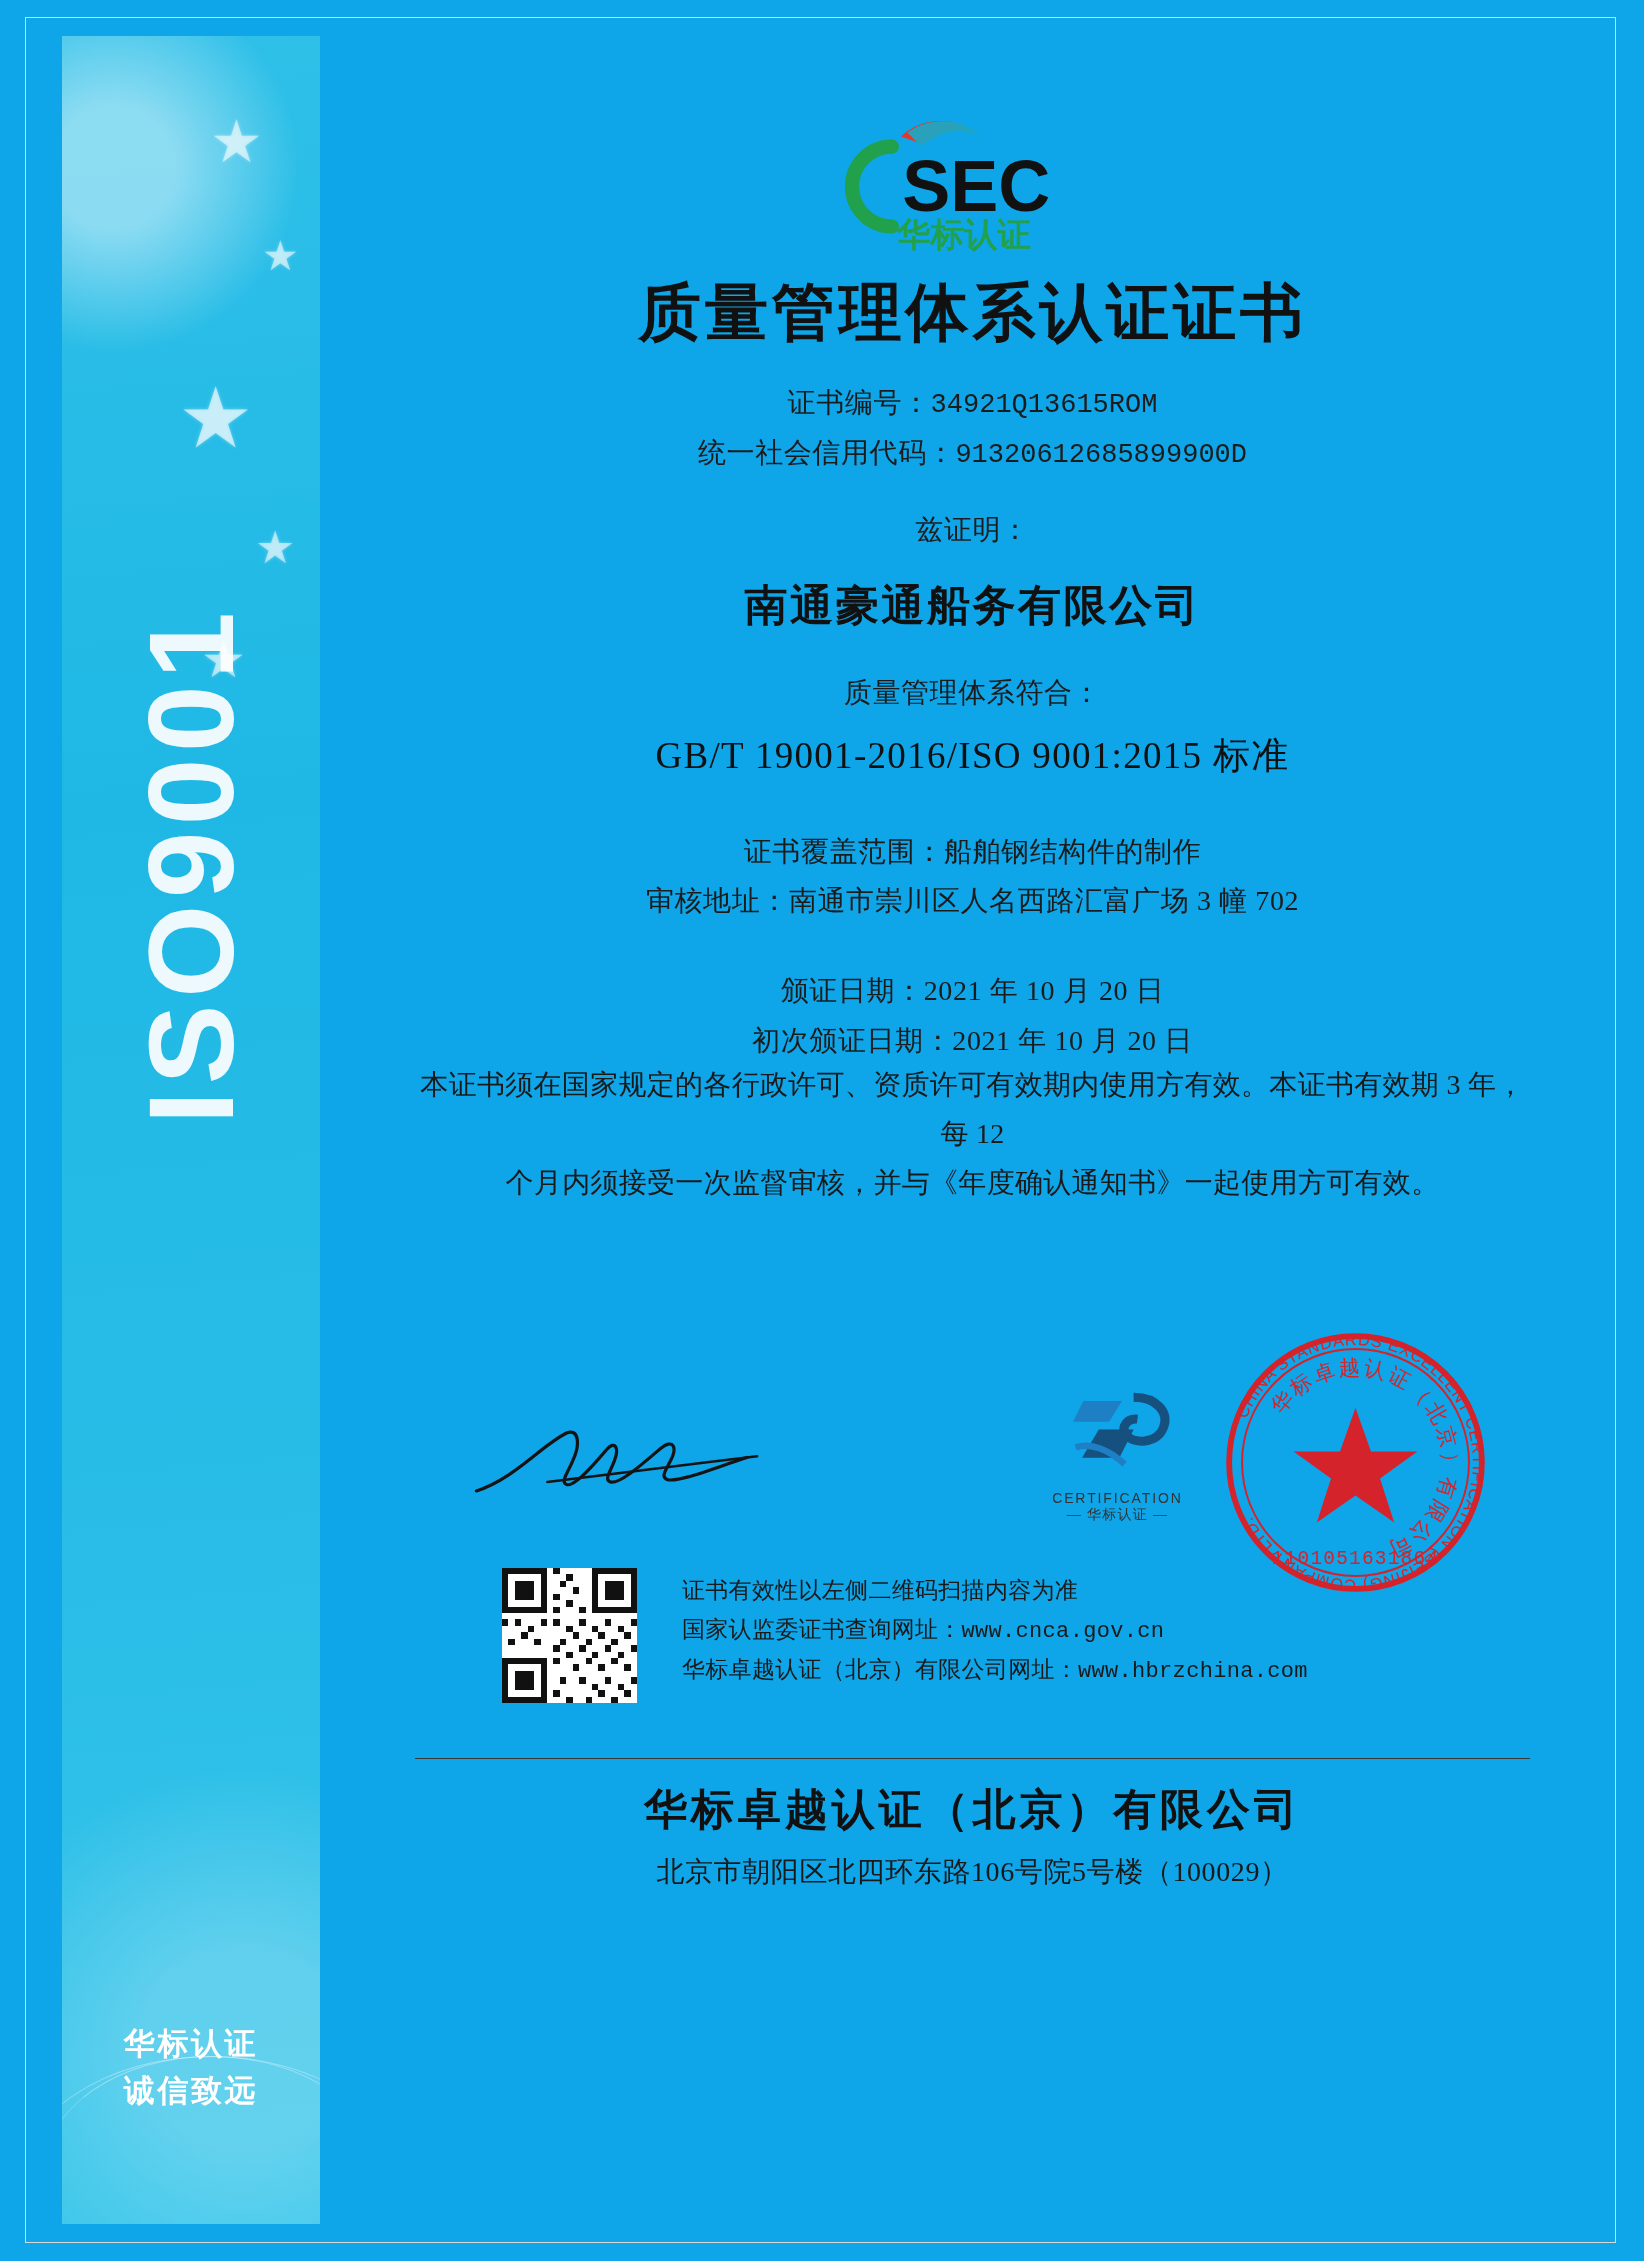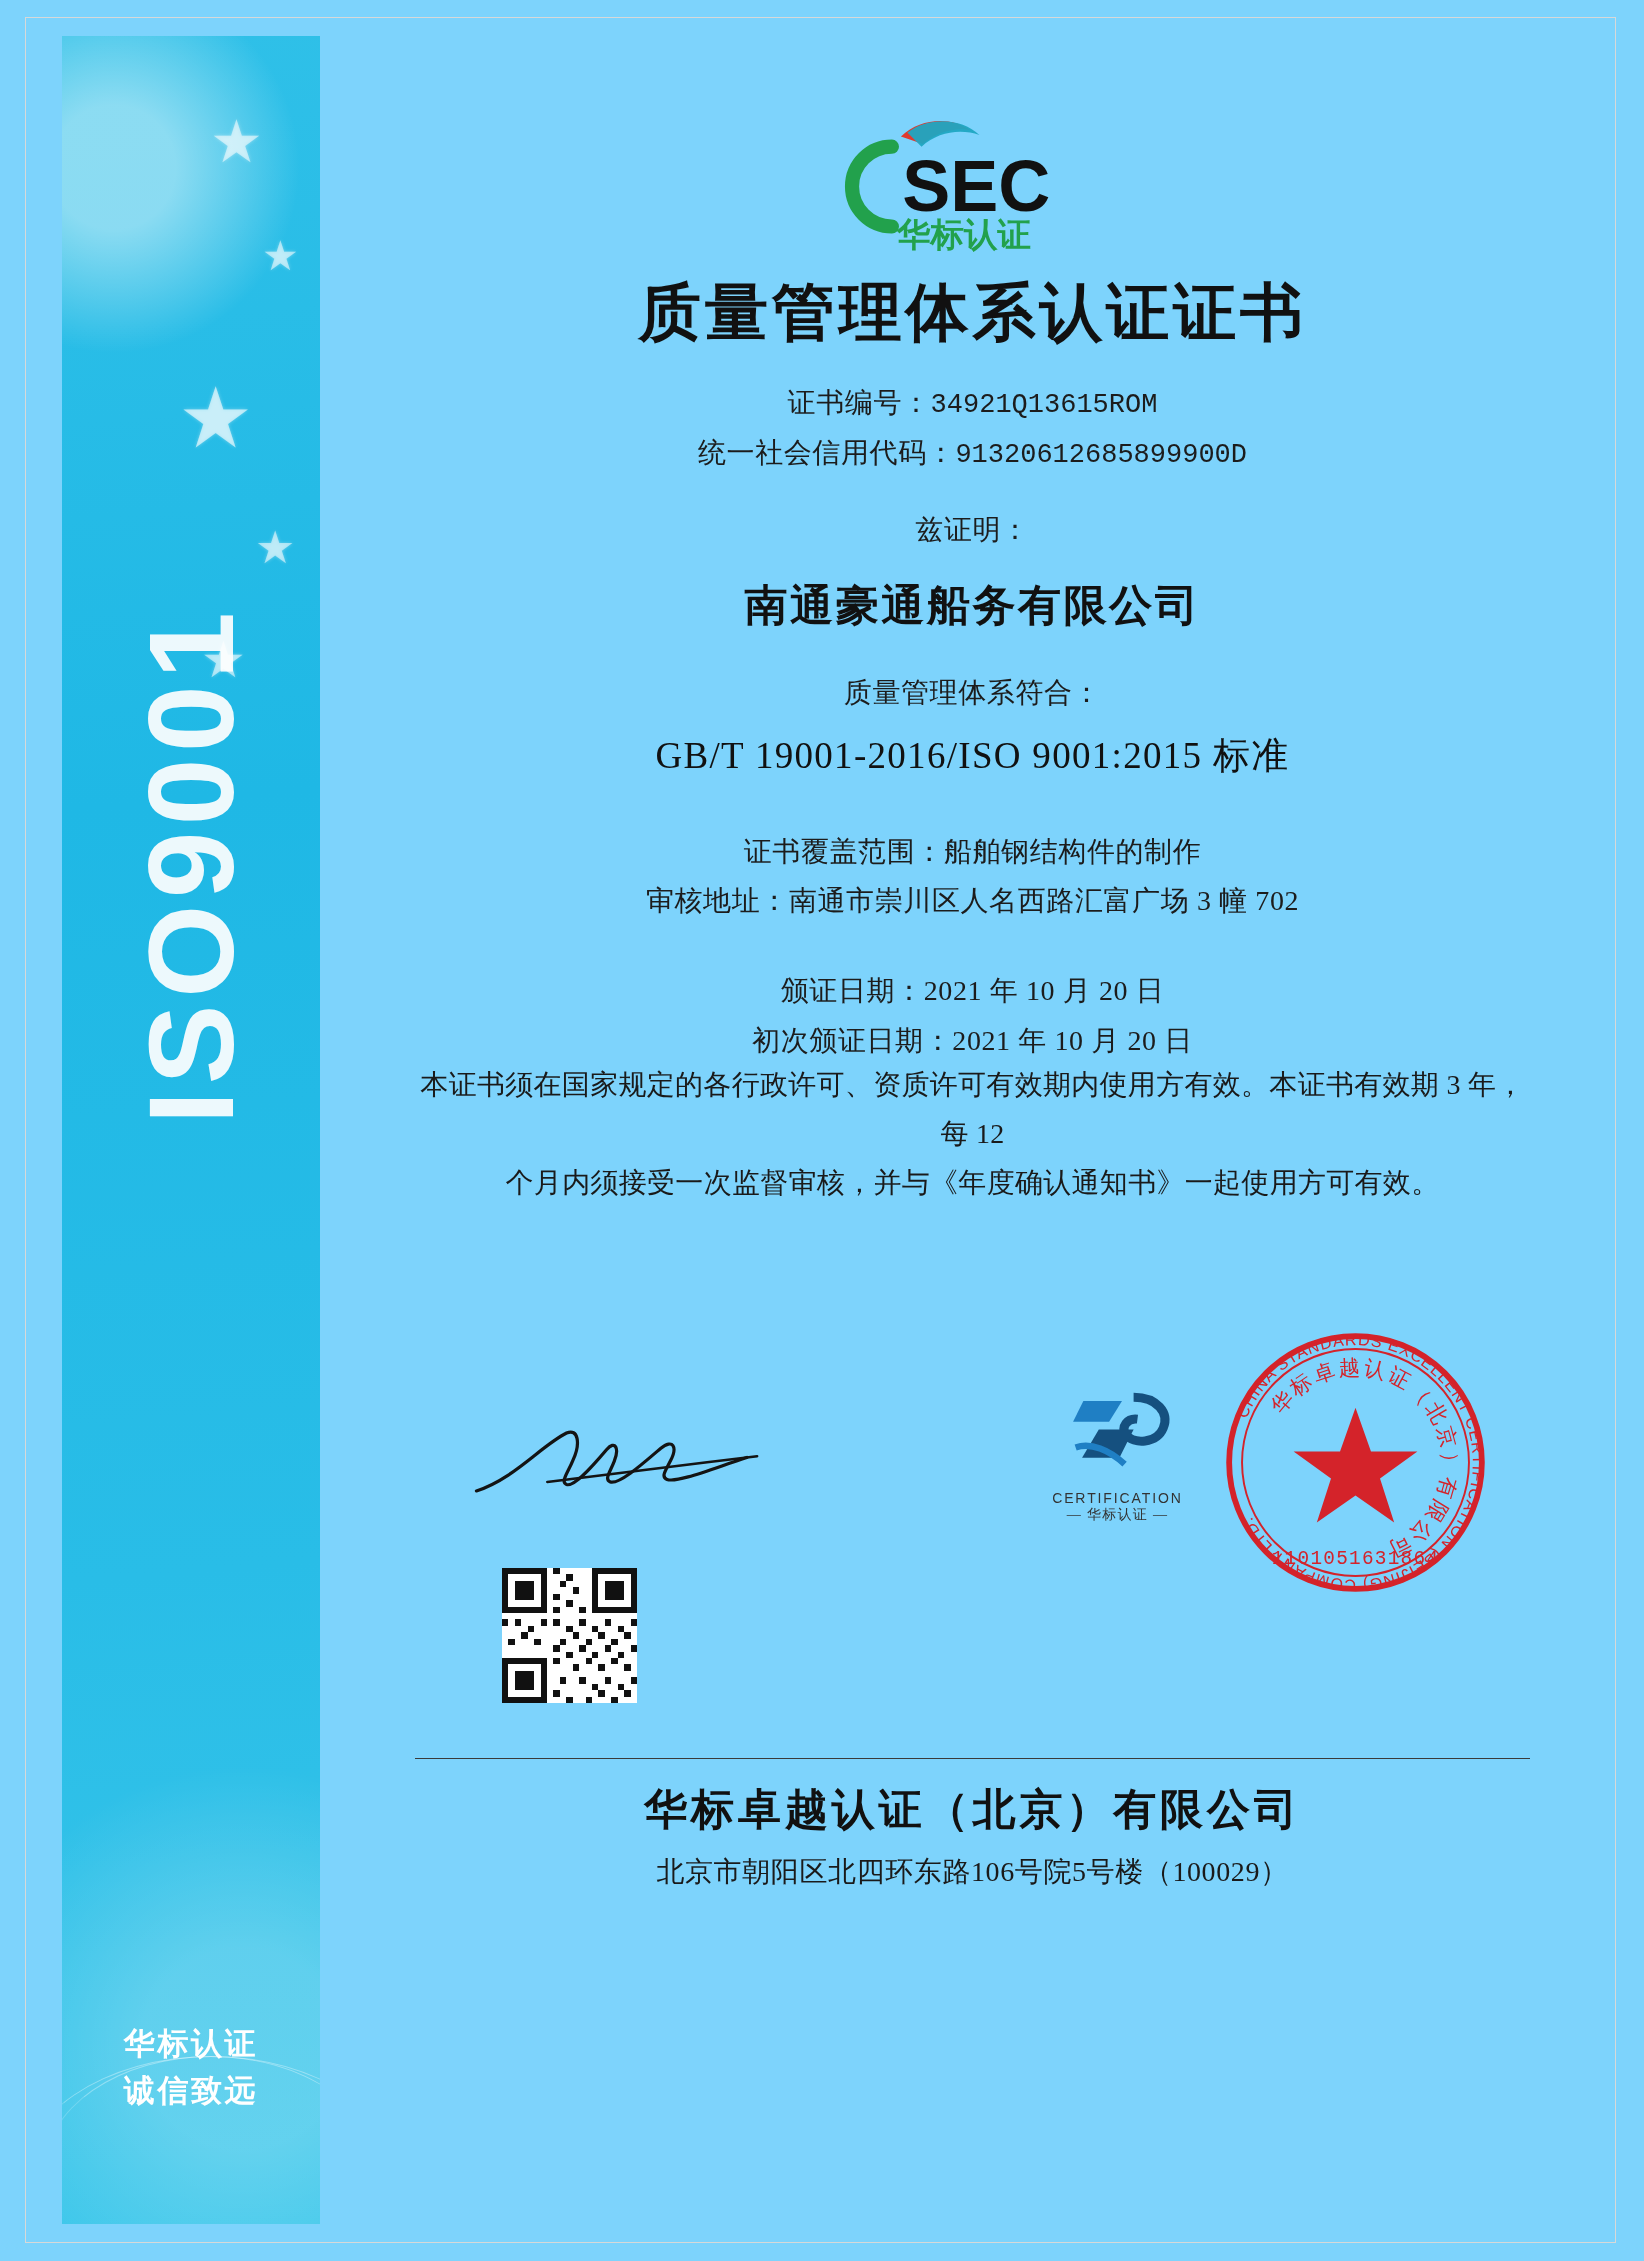--- a/index.html
+++ b/index.html
@@ -13,21 +13,21 @@
     font-family: "Liberation Serif", serif;
     color: #1a1a1a;
     position: relative;
     overflow: hidden;
   }
 
   
   .page {
     position: absolute;
     inset: 0;
-    background: #7dd3fc;
+    background: #0ea5e9;
   }
   .page-border {
     position: absolute;
     left: 24.5px; top: 17px;
     width: 1591px; height: 2226px;
     border: 1.9px solid #d8d8d8;
     box-sizing: border-box;
   }
 
   
@@ -408,20 +408,29 @@
             <rect x="8" y="19" width="1" height="1"></rect>
               <rect x="10" y="20" width="1" height="1"></rect>
             <rect x="13" y="20" width="1" height="1"></rect>
               <rect x="15" y="19" width="1" height="1"></rect>
             <rect x="17" y="20" width="1" height="1"></rect>
               <rect x="19" y="19" width="1" height="1"></rect>
           </g>
         </svg>
       </div>
 
+      <div class="urls">
+        <div>证书有效性以左侧二维码扫描内容为准</div>
+        <div>
+          <span>国家认监委证书查询网址：</span><span class="u">www.cnca.gov.cn</span>
+        </div>
+        <div>
+          <span>华标卓越认证（北京）有限公司网址：</span><span class="u">www.hbrzchina.com</span>
+        </div>
+      </div>
     </div>
 
     <div class="hr"></div>
     <div class="footer-name">华标卓越认证（北京）有限公司</div>
     <div class="footer-addr">北京市朝阳区北四环东路106号院5号楼（100029）</div>
   </div>
 </div>
 
 
 </body></html>

